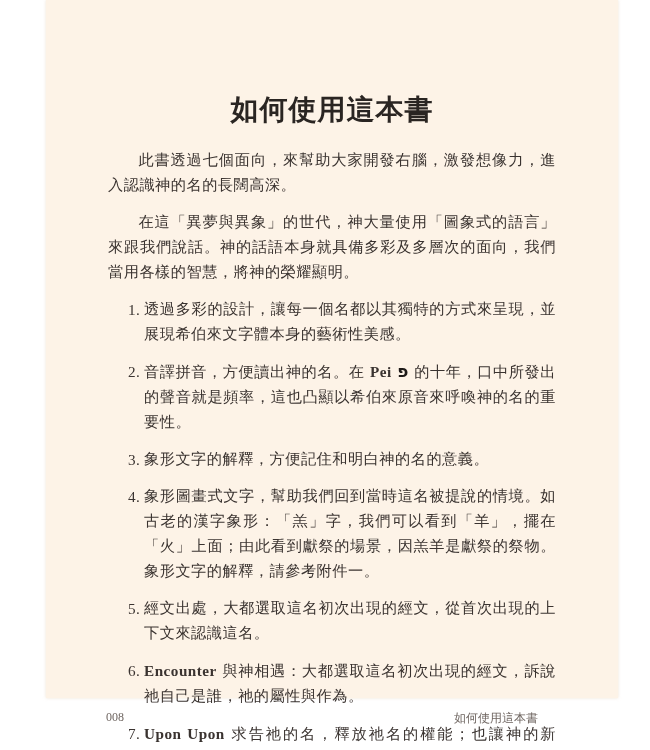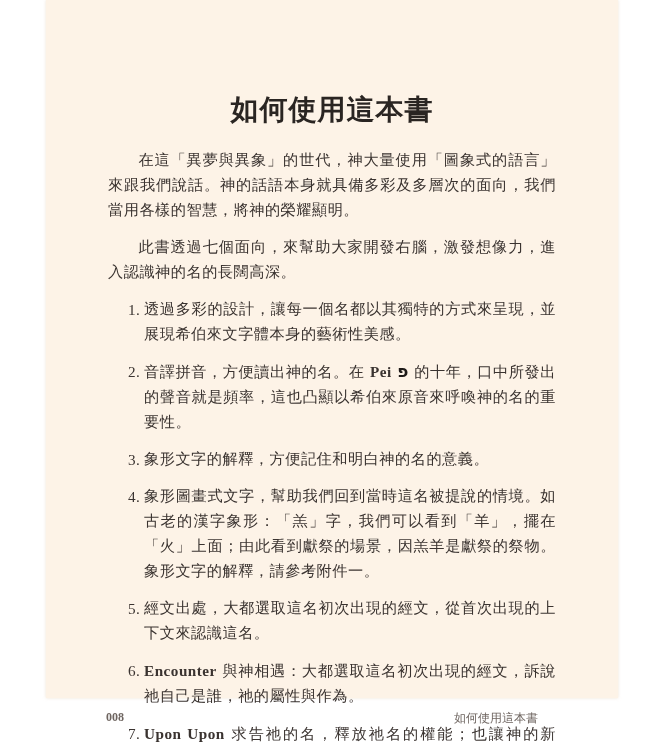--- a/index.html
+++ b/index.html
@@ -82,37 +82,36 @@
       top: 710px;
       left: 0;
       width: 100%;
       font-size: 12px;
       color: #6e6560;
     }
     .footer .page-num {
       position: absolute;
       left: 60px;
       font-family: "Liberation Serif", serif;
-      font-weight: bold;
     }
     .footer .running-head {
       position: absolute;
       right: 80px;
       font-family: "DejaVu Serif", serif;
     }
   </style>
 </head>
 <body>
 
 <div class="page">
   <h1 class="title">如何使用這本書</h1>
 
   <div class="body">
+    <p class="para">此書透過七個面向，來幫助大家開發右腦，激發想像力，進入認識神的名的長闊高深。</p>
     <p class="para">在這「異夢與異象」的世代，神大量使用「圖象式的語言」來跟我們說話。神的話語本身就具備多彩及多層次的面向，我們當用各樣的智慧，將神的榮耀顯明。</p>
-    <p class="para">此書透過七個面向，來幫助大家開發右腦，激發想像力，進入認識神的名的長闊高深。</p>
 
     <ol class="list">
       <li>
         <span class="num">1.</span>
         <span>透過多彩的設計，讓每一個名都以其獨特的方式來呈現，並展現希伯來文字體本身的藝術性美感。</span>
       </li>
       <li>
         <span class="num">2.</span>
         <span>音譯拼音，方便讀出神的名。在 </span><span class="latin">Pei</span>
         <span class="hebrew">פ</span>

